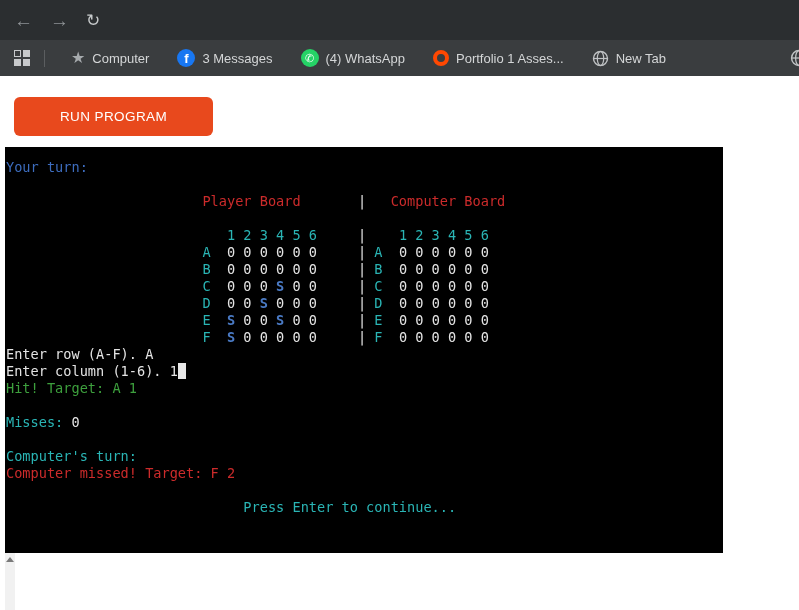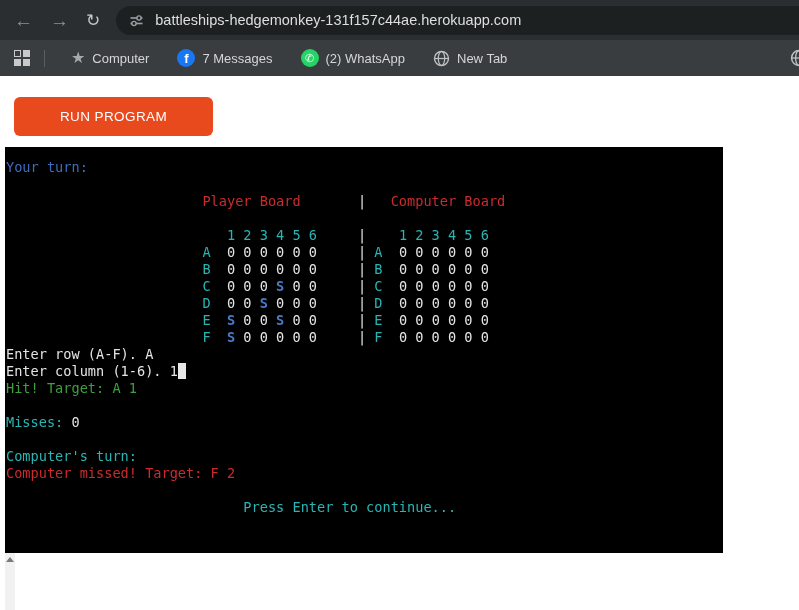--- a/index.html
+++ b/index.html
@@ -51,58 +51,51 @@
   .sb-up   { top:4px;    border-bottom:5px solid #7a7a7a; }
   .sb-down { bottom:4px; border-top:5px solid #7a7a7a; }
 </style>
 </head>
 <body>
 
 <div class="topbar">
   <span class="nav-btn">←</span>
   <span class="nav-btn">→</span>
   <span class="nav-btn reload-btn">↻</span>
-  <div class="url-pill">
-    <span style="display:flex;">
-      <svg width="15" height="15" viewBox="0 0 15 15">
-        <line x1="1.5" y1="5" x2="13.5" y2="5" stroke="#9aa0a6" stroke-width="1.6"></line>
-        <circle cx="10" cy="5" r="2.1" fill="#1d2021" stroke="#9aa0a6" stroke-width="1.4"></circle>
-        <line x1="1.5" y1="10.5" x2="13.5" y2="10.5" stroke="#9aa0a6" stroke-width="1.6"></line>
-        <circle cx="5" cy="10.5" r="2.1" fill="#1d2021" stroke="#9aa0a6" stroke-width="1.4"></circle>
-      </svg>
-    </span>
-    <span class="url-text">battleships-hedgemonkey-131f157c44ae.herokuapp.com</span>
-  </div>
 </div>
 
 <div class="bmbar">
   <span class="apps-icon">
     <i class="hollow"></i>
       <i></i>
       <i></i>
       <i></i>
   </span>
   <div class="bm-divider"></div>
 
   <div class="bm-item">
     <span class="star-glyph">★</span>
     <span>Computer</span>
   </div>
 
   <div class="bm-item">
     <span class="fb-circle">f</span>
-    <span>7 Messages</span>
+    <span>3 Messages</span>
   </div>
 
   <div class="bm-item">
     <span class="wa-circle">✆</span>
-    <span>(2) WhatsApp</span>
+    <span>(4) WhatsApp</span>
   </div>
 
 
+  <div class="bm-item">
+    <span class="ring"></span>
+    <span>Portfolio 1 Asses...</span>
+  </div>
 
   <div class="bm-item">
     <span style="display:flex;">
       <svg width="17" height="17" viewBox="0 0 17 17">
         <circle cx="8.5" cy="8.5" r="7" fill="none" stroke="#c0c3c5" stroke-width="1.4"></circle>
         <ellipse cx="8.5" cy="8.5" rx="3.2" ry="7" fill="none" stroke="#c0c3c5" stroke-width="1.2"></ellipse>
         <line x1="1.5" y1="8.5" x2="15.5" y2="8.5" stroke="#c0c3c5" stroke-width="1.2"></line>
       </svg>
     </span>
     <span>New Tab</span>

